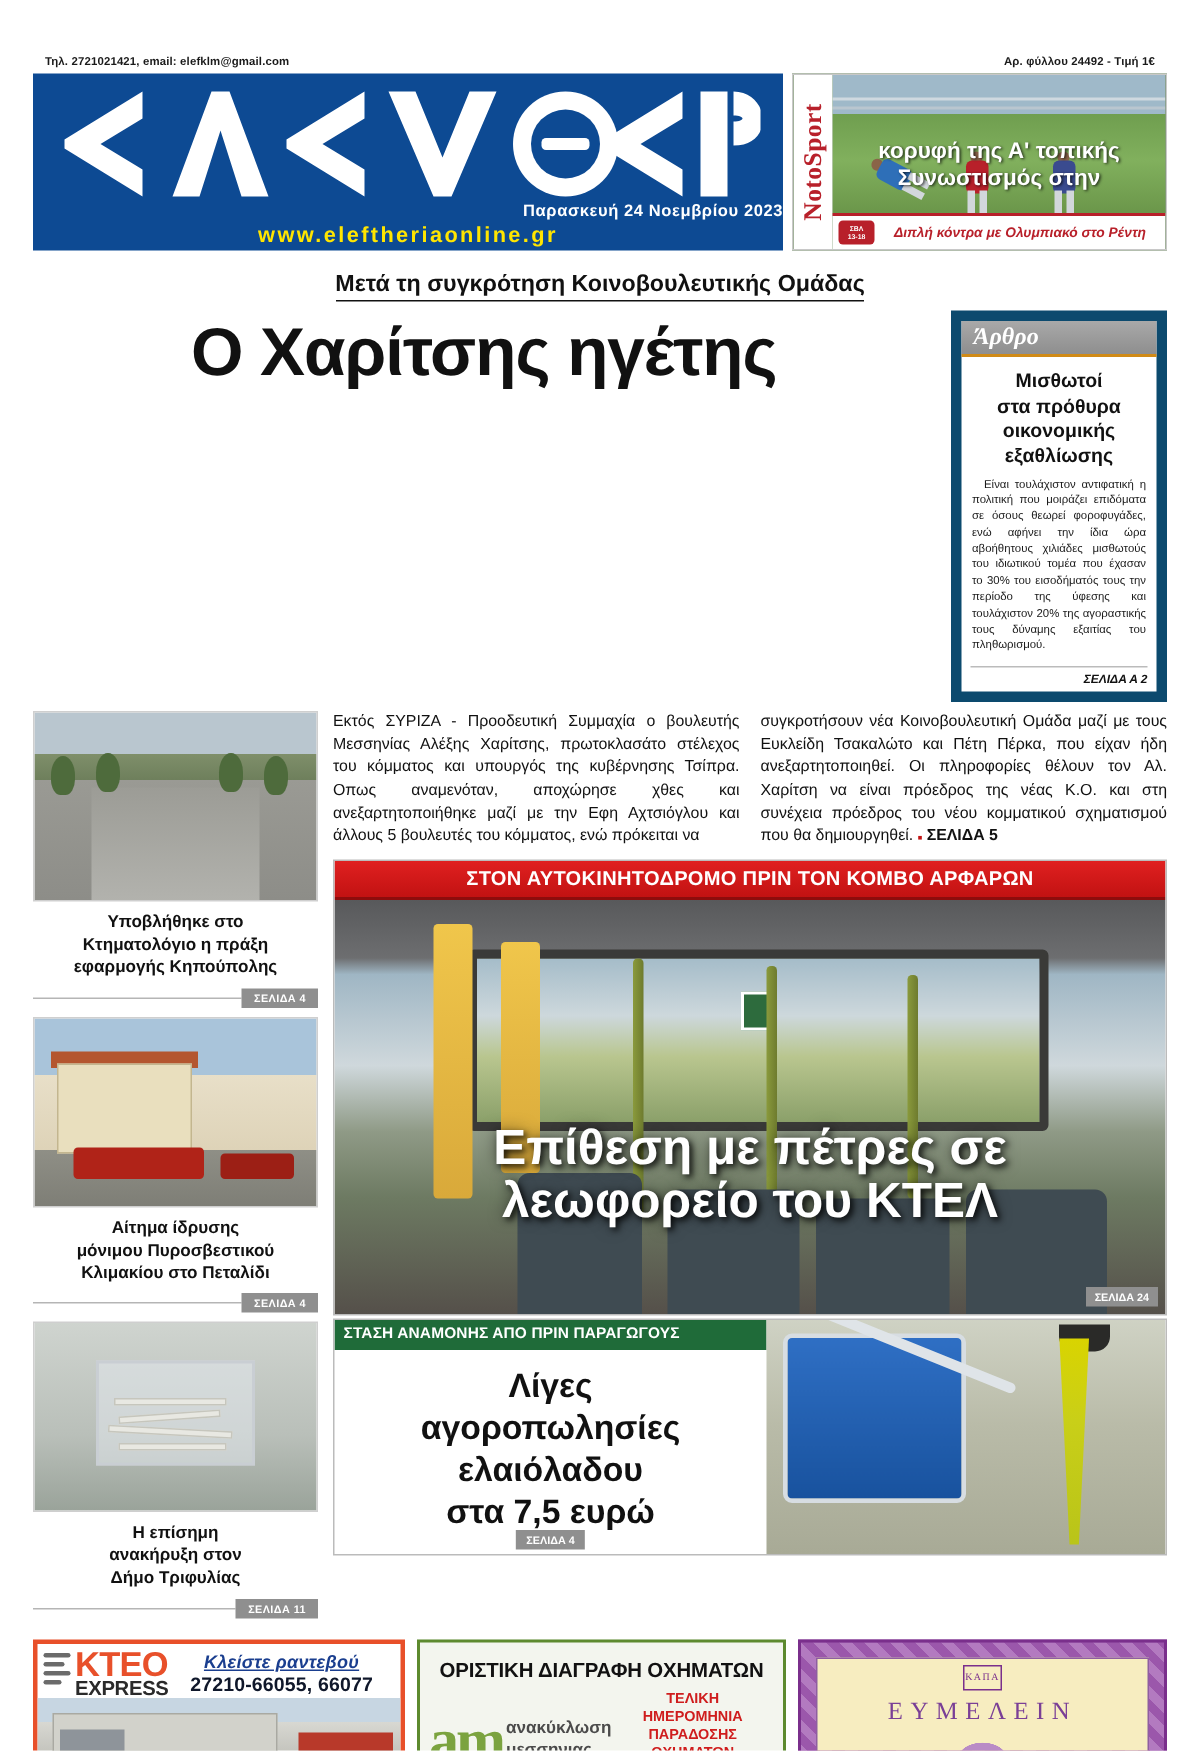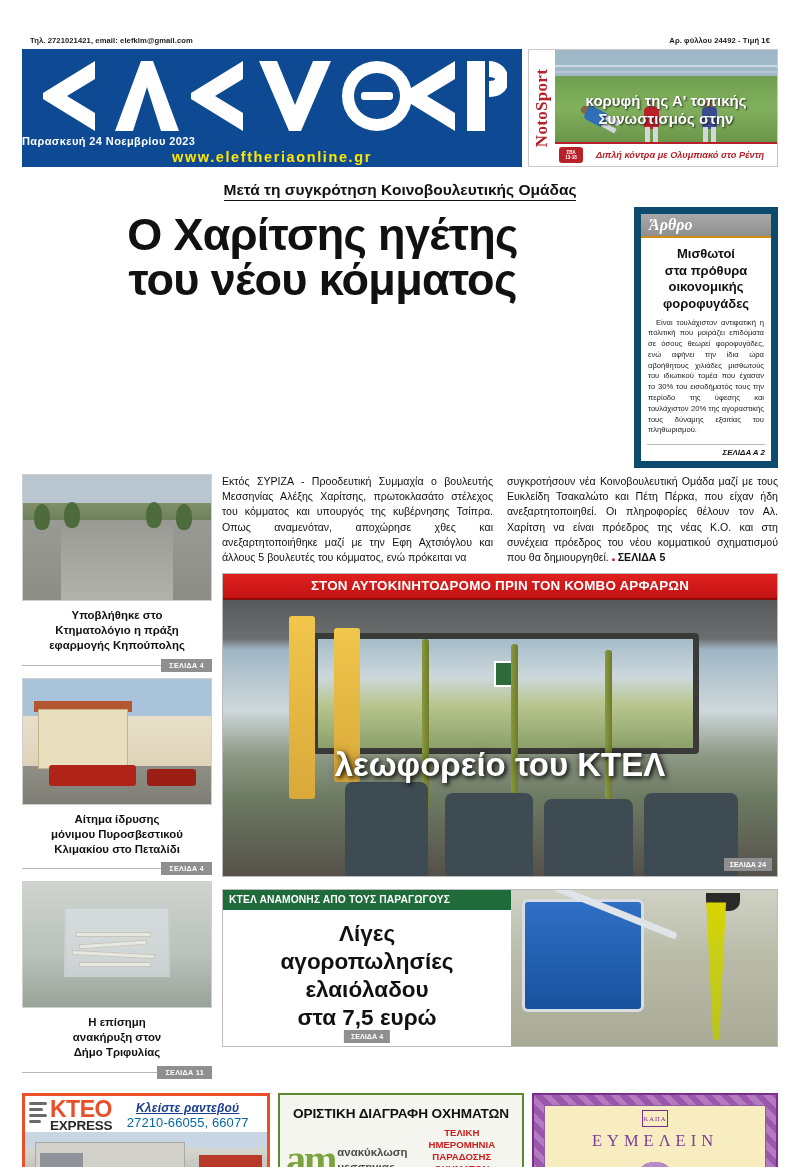--- a/index.html
+++ b/index.html
@@ -17,21 +17,21 @@
             font-size: 7.6px; font-weight: bold; color: #1a1a1a; padding: 36px 8px 4px 8px; letter-spacing: .1px; }
 
   
   .headrow { display: flex; gap: 6px; align-items: stretch; }
 
   
   .masthead { flex: 0 0 500px; background: #0d4a93; position: relative;
               height: 118px; overflow: hidden; }
   .mh-logo { position: absolute; top: 6px; left: 0; width: 100%; text-align: center; }
   .mh-logo svg { display: block; margin: 0 auto; }
-  .mh-date { position: absolute; bottom: 20px; width: 100%; text-align: left;
+  .mh-date { position: absolute; bottom: 20px; width: 100%; text-align: right;
              color: #ffffff; font-size: 11px; font-weight: bold; letter-spacing: .4px; }
   .mh-url { position: absolute; bottom: 2px; width: 100%; text-align: center;
             color: #ffe500; font-size: 14.5px; font-weight: bold; letter-spacing: 1.6px; }
 
   
   .sport { flex: 1 1 auto; position: relative; height: 118px; border: 1px solid #c8c8c8;
            overflow: hidden; background: #3e6b2d; }
   .sport-label { position: absolute; left: 0; top: 0; bottom: 0; width: 26px;
                  background: #ffffff; z-index: 4; display: flex; align-items: center; justify-content: center;}
   .sport-label span { transform: rotate(-90deg); white-space: nowrap;
@@ -112,21 +112,21 @@
   .ph-fire .roof { position: absolute; left: 6%; top: 18%; width: 52%; height: 9%; background: #b4562f; }
   .ph-fire .truck { position: absolute; left: 14%; bottom: 14%; width: 46%; height: 17%; background: #b02318; border-radius: 3px; }
   .ph-fire .truck2 { position: absolute; right: 8%; bottom: 14%; width: 26%; height: 14%; background: #9c1f15; border-radius: 3px; }
   
   .ph-ballot { background: linear-gradient(#cfd4cf, #b9bfb9 60%, #9aa39a 100%); }
   .ph-ballot .box { position: absolute; left: 22%; top: 20%; width: 56%; height: 56%;
                     border: 2px solid #c9ced3; background: rgba(226,232,236,.55); }
   .ph-ballot .slip { position: absolute; background: #e8e8e2; height: 5px; border: 1px solid #c6c6bd; }
 
   
-  .banner { border: 1px solid #bbb; margin-bottom: 12px; position: relative; overflow: hidden; }
+  .banner { border: 1px solid #bbb; margin-bottom: 2px; position: relative; overflow: hidden; }
   .banner-bar { background: linear-gradient(#e02020, #c21212); color: #fff; text-align: center;
                 font-size: 13.4px; font-weight: bold; letter-spacing: .2px; padding: 4px 0 5px;
                 border-bottom: 2px solid #8e0c0c; }
   .bus-photo { position: relative; height: 276px; overflow: hidden;
                background: linear-gradient(#58595b 0%, #6d6e70 14%, #9fb6c4 18%, #cfd8dc 40%, #8f9a86 56%, #6d7a62 72%, #55504a 100%); }
   .bus-win { position: absolute; left: 16%; right: 14%; top: 12%; height: 44%;
              background: linear-gradient(#a5bcc9, #cdd8dc 35%, #b9c68f 60%, #8ba06a 100%);
              border: 6px solid #3a3a38; border-radius: 4px; }
   .bus-sign { position: absolute; left: 47%; top: 20%; width: 22px; height: 26px; background: #2d6b3d; border: 2px solid #fff; }
   .bus-curtain { position: absolute; top: 6%; width: 26px; bottom: 28%;
@@ -169,21 +169,21 @@
   .kteo-top { display: flex; align-items: center; padding: 3px 4px 0; }
   .kteo-logo { flex: 0 0 auto; display: flex; align-items: flex-start; }
   .kteo-mark { width: 20px; height: 26px; position: relative; margin-right: 1px; }
   .kteo-mark i { position: absolute; left: 0; height: 3px; background: #6b6b6b; border-radius: 2px; }
   .kteo-words { line-height: .92; }
   .kteo-words .w1 { font-size: 23px; font-weight: bold; color: #e8502a; letter-spacing: -.5px; }
   .kteo-words .w2 { font-size: 13.5px; font-weight: bold; color: #2a2a2a; letter-spacing: -.2px; }
   .kteo-right { flex: 1 1 auto; text-align: center; }
   .kteo-right .r1 { font-size: 12px; font-weight: bold; font-style: italic; color: #1a3e8f;
                     text-decoration: underline; letter-spacing: .2px; }
-  .kteo-right .r2 { font-size: 13px; font-weight: normal; color: #0369a1; letter-spacing: .1px; }
+  .kteo-right .r2 { font-size: 13px; font-weight: bold; color: #0f172a; letter-spacing: .1px; }
   .kteo-photo { position: absolute; left: 0; right: 0; top: 36px; bottom: 26px;
                 background: linear-gradient(#c7d6e2 0%, #c7d6e2 22%, #d8d8d2 22%, #bdbdb6 60%, #9a9a94 100%); }
   .kteo-photo .bld { position: absolute; left: 4%; top: 14%; width: 62%; height: 62%;
                      background: #d2d2cb; border: 1px solid #a9a9a2; }
   .kteo-photo .door { position: absolute; left: 6%; top: 30%; width: 18%; height: 46%; background: #8e949a; }
   .kteo-photo .red { position: absolute; right: 2%; top: 32%; width: 26%; height: 40%; background: #b8392a; }
 
   
   .ad-rec { border: 2px solid #5d8a2f; background: #f3f5ee; }
   .rec-title { text-align: center; font-size: 13.6px; font-weight: bold; color: #111;
@@ -295,33 +295,32 @@
   </div>
 
   <div class="kicker">
     <span>Μετά τη συγκρότηση Κοινοβουλευτικής Ομάδας</span>
   </div>
 
   <div class="lead-wrap">
     <div class="lead-left">
       <div class="lead-head">
         <span class="l2">Ο Χαρίτσης ηγέτης</span>
-        <span class="l2">του νέου κόμματος</span>
       </div>
     </div>
 
     <div class="arthro">
       <div class="arthro-bar">
         <span>Άρθρο</span>
       </div>
       <div class="arthro-title">
         <div>Μισθωτοί</div>
         <div>στα πρόθυρα</div>
         <div>οικονομικής</div>
-        <div>φοροφυγάδες</div>
+        <div>εξαθλίωσης</div>
       </div>
       <div class="arthro-body">Είναι τουλάχιστον αντιφατική η πολιτική που μοιράζει επιδόματα σε όσους θεωρεί φοροφυγάδες, ενώ αφήνει την ίδια ώρα αβοήθητους χιλιάδες μισθωτούς του ιδιωτικού τομέα που έχασαν το 30% του εισοδήματός τους την περίοδο της ύφεσης και τουλάχιστον 20% της αγοραστικής τους δύναμης εξαιτίας του πληθωρισμού.</div>
       <div class="arthro-page">ΣΕΛΙΔΑ Α 2</div>
     </div>
   </div>
 
   <div class="main">
 
     <div class="col-left">
 
@@ -402,29 +401,30 @@
           <div class="bus-curtain" style="left:12%"></div>
           <div class="bus-curtain" style="left:20%;top:10%;bottom:34%"></div>
           <div class="bus-pole" style="left:36%;top:14%;height:62%"></div>
           <div class="bus-pole" style="left:52%;top:16%;height:58%"></div>
           <div class="bus-pole" style="left:69%;top:18%;height:54%"></div>
           <div class="bus-seat" style="left:22%;width:15%;height:34%"></div>
           <div class="bus-seat" style="left:40%;width:16%;height:30%"></div>
           <div class="bus-seat" style="left:58%;width:16%;height:28%"></div>
           <div class="bus-seat" style="left:76%;width:17%;height:30%"></div>
           <div class="bus-head">
+            <div>Επίθεση με πέτρες σε</div>
             <div>λεωφορείο του ΚΤΕΛ</div>
           </div>
           <div class="pgtag">ΣΕΛΙΔΑ 24</div>
         </div>
       </div>
 
       <div class="oil">
         <div class="oil-left">
-          <div class="oil-bar">ΚΤΕΛ ΑΝΑΜΟΝΗΣ ΑΠΟ ΤΟΥΣ ΠΑΡΑΓΩΓΟΥΣ</div>
+          <div class="oil-bar">ΣΤΑΣΗ ΑΝΑΜΟΝΗΣ ΑΠΟ ΠΡΙΝ ΠΑΡΑΓΩΓΟΥΣ</div>
           <div class="oil-title">
             <div>Λίγες</div>
             <div>αγοροπωλησίες</div>
             <div>ελαιόλαδου</div>
             <div>στα 7,5 ευρώ</div>
           </div>
           <div class="oil-pg">ΣΕΛΙΔΑ 4</div>
         </div>
         <div class="oil-right">
           <div class="oil-tank"></div>

